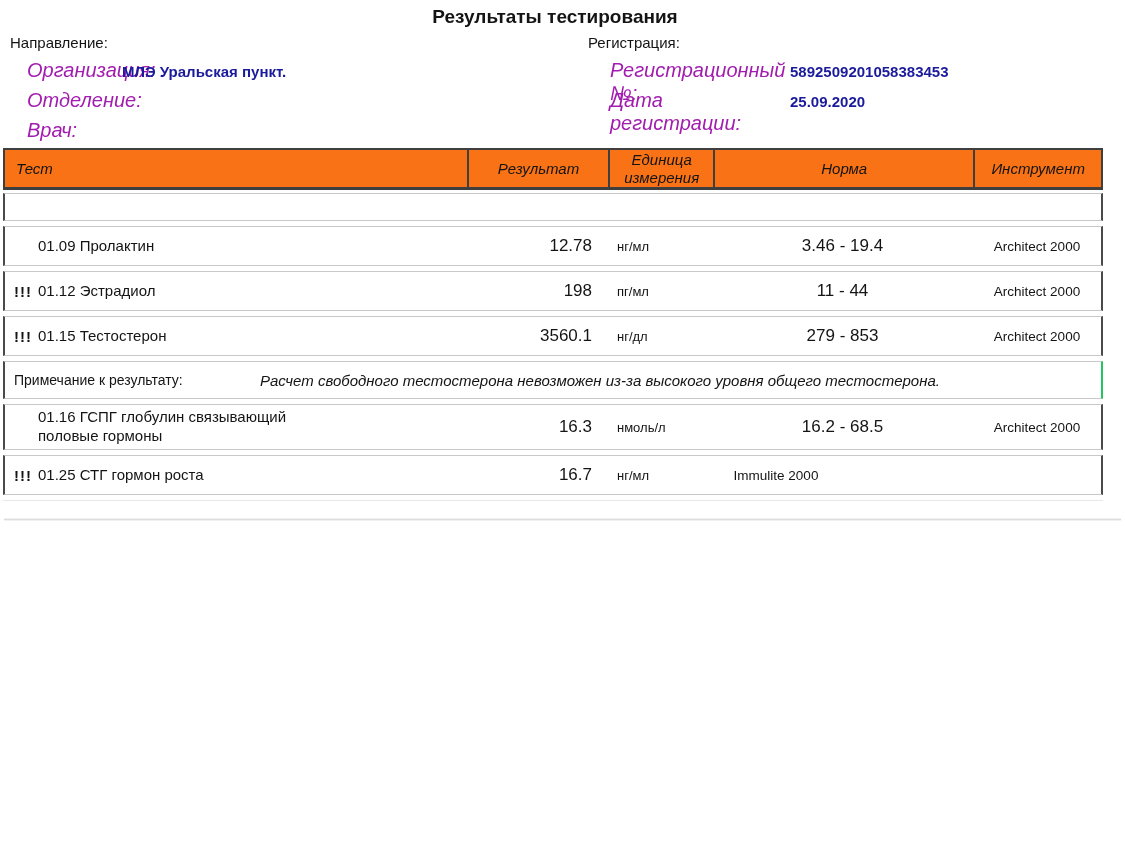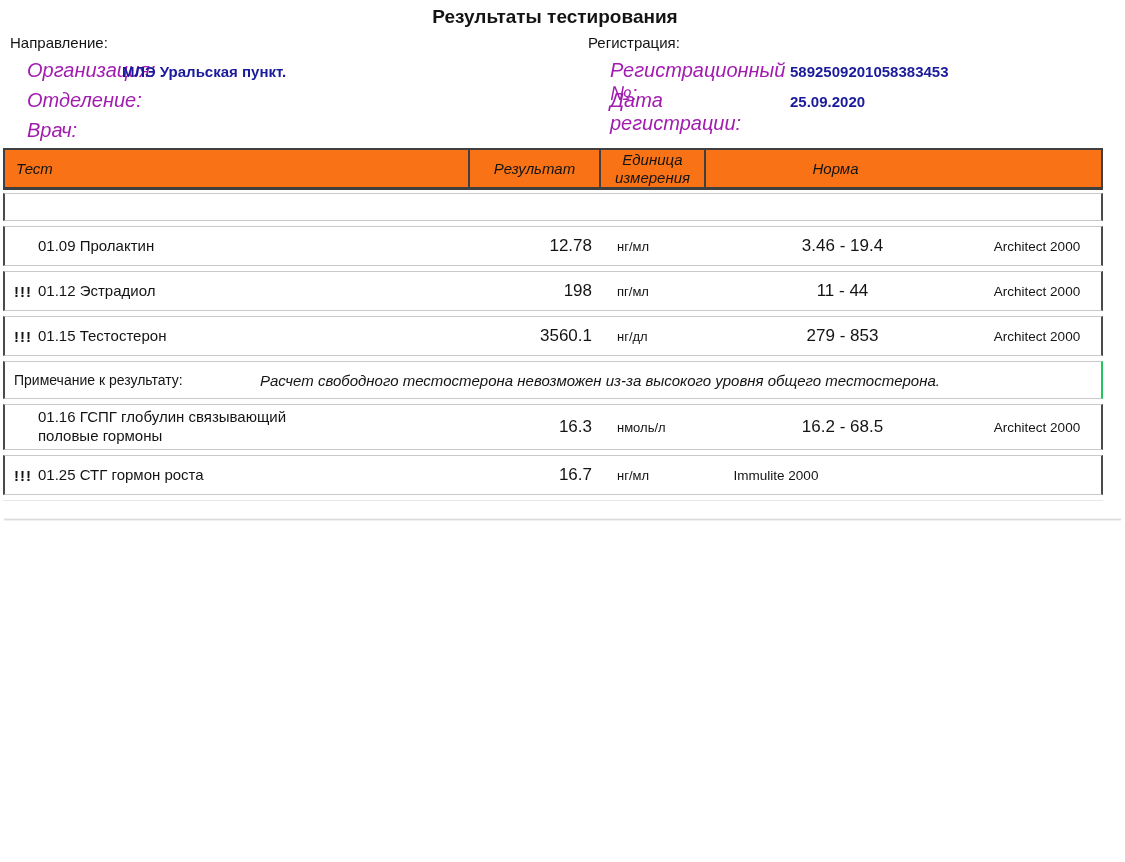--- a/index.html
+++ b/index.html
@@ -22,21 +22,21 @@
   .fvalue { font-size:15px; font-weight:bold; color:var(--blue); }
 
   
   .rtable { position:absolute; top:148px; left:3px; width:1100px; }
   .thead { display:flex; align-items:stretch; height:42px;
            border:2px solid var(--border-dark); border-bottom-width:3px;
            font-style:italic; font-size:15px; background:#f97316; }
   .th { display:flex; align-items:center; justify-content:center; text-align:center;
         line-height:1.15; border-left:2px solid var(--border-dark); }
   .th-test   { width:463px; justify-content:flex-start; padding-left:11px; border-left:none; }
-  .th-result { width:131px; }
+  .th-result { width:142px; }
   .th-unit   { width:105px; padding:0 8px; }
   .th-norm   { width:261px; }
   .th-instr  { width:128px; }
 
   .trow { position:relative; display:flex; align-items:center; height:40px; margin-top:5px;
           background:#fff; border-top:1px solid var(--border-light); border-bottom:1px solid var(--border-light);
           border-left:2px solid #4a4a4a; border-right:2px solid #4a4a4a; }
   .trow.empty { height:28px; margin-top:3px; }
   .trow.tall  { height:46px; }
 
@@ -95,20 +95,21 @@
     </div>
   </div>
 
   <div class="rtable">
 
     <div class="thead">
       <div class="th th-test">Тест</div>
       <div class="th th-result">Результат</div>
       <div class="th th-unit">Единица измерения</div>
       <div class="th th-norm">Норма</div>
+      <div class="th th-instr">Инструмент</div>
     </div>
 
     <div class="trow empty"></div>
 
     <div class="trow">
       <span class="flag"></span>
       <div class="cell-test"><span>01.09 Пролактин</span></div>
       <div class="cell-result">12.78</div>
       <div class="cell-unit">нг/мл</div>
       <div class="cell-norm">3.46 - 19.4</div>

